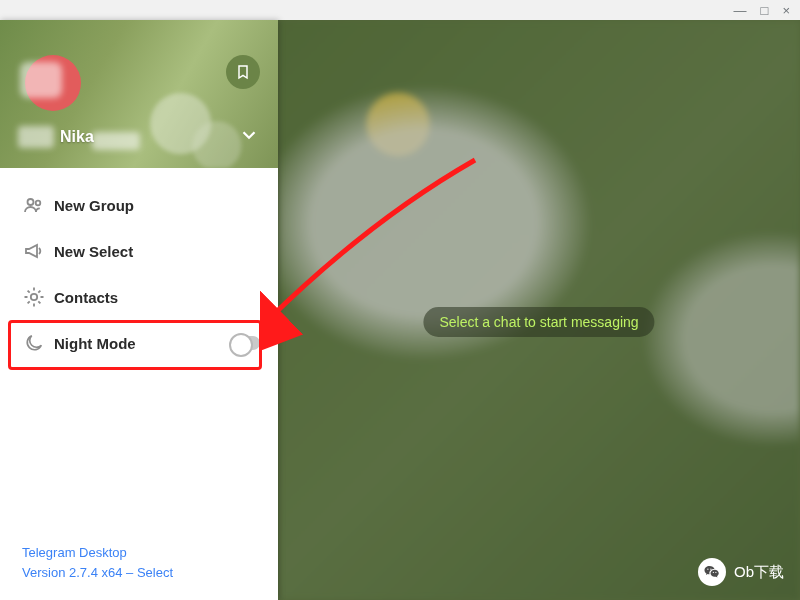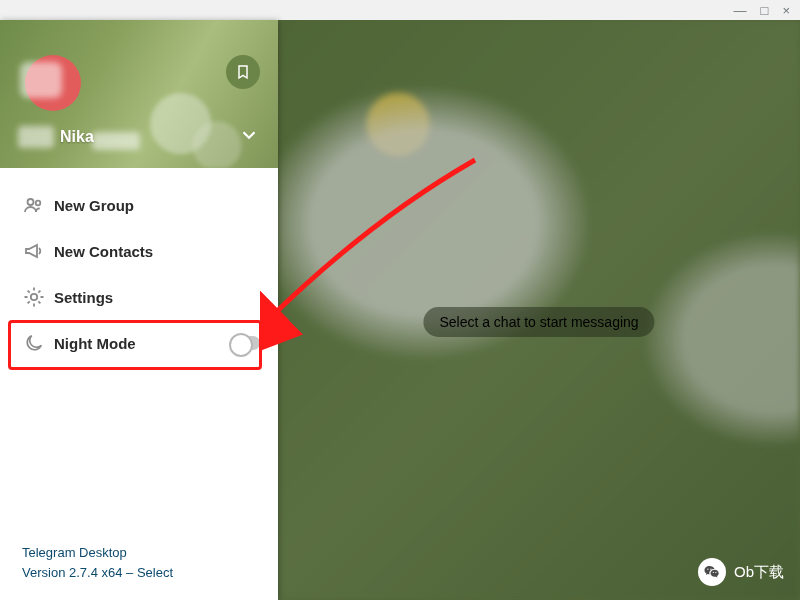--- a/index.html
+++ b/index.html
@@ -135,21 +135,21 @@
     top:-3px; left:-1px;
     width:20px; height:20px;
     border-radius:50%;
     background:#fff;
     border:2px solid #b8b8b8;
   }
 
   .sb-footer {
     position:absolute;
     bottom:18px; left:22px;
-    color:#0c4a6e;
+    color:#3b82f6;
     font-size:13px;
     line-height:1.5;
   }
 
   
   .main {
     flex:1;
     position:relative;
     background: #627a43;
     overflow:hidden;
@@ -169,21 +169,21 @@
     position:absolute; inset:0;
     background: rgba(50,60,40,.32);
   }
   .empty-msg {
     position:absolute;
     left:50%; top:287px;
     transform:translateX(-50%);
     padding:7px 16px;
     border-radius:16px;
     background: rgba(40,50,30,.55);
-    color:#000000;
+    color:#bef264;
     font-size:14px;
     z-index:2;
     white-space:nowrap;
   }
 
   
   .arrow-svg {
     position:absolute;
     left:260px; top:130px;
     width:240px; height:200px;
@@ -252,32 +252,32 @@
         <span class="mi-label">New Group</span>
       </div>
 
       <div class="menu-item">
         <span class="mi-icon">
           <svg viewBox="0 0 24 24" width="24" height="24" fill="none" stroke="currentColor" stroke-width="1.8">
             <path d="M4 10v4h3l8 4V6l-8 4H4z"></path>
               <path d="M17 9a4 4 0 010 6"></path>
           </svg>
         </span>
-        <span class="mi-label">New Contacts</span>
+        <span class="mi-label">New Select</span>
       </div>
 
 
       <div class="menu-item">
         <span class="mi-icon">
           <svg viewBox="0 0 24 24" width="24" height="24" fill="none" stroke="currentColor" stroke-width="1.8">
             <circle cx="12" cy="12" r="3.2"></circle>
             <path d="M12 2.5v3M12 18.5v3M21.5 12h-3M5.5 12h-3M18.4 5.6l-2.1 2.1M7.7 16.3l-2.1 2.1M18.4 18.4l-2.1-2.1M7.7 7.7L5.6 5.6"></path>
           </svg>
         </span>
-        <span class="mi-label">Settings</span>
+        <span class="mi-label">Contacts</span>
       </div>
 
       <div class="menu-item">
         <span class="mi-icon">
           <svg viewBox="0 0 24 24" width="22" height="22" fill="none" stroke="currentColor" stroke-width="1.8">
             <path d="M20 14.5A8 8 0 1 1 9.5 4a6.3 6.3 0 0 0 10.5 10.5z"></path>
           </svg>
         </span>
         <span class="mi-label">Night Mode</span>
         <span class="toggle"></span>

